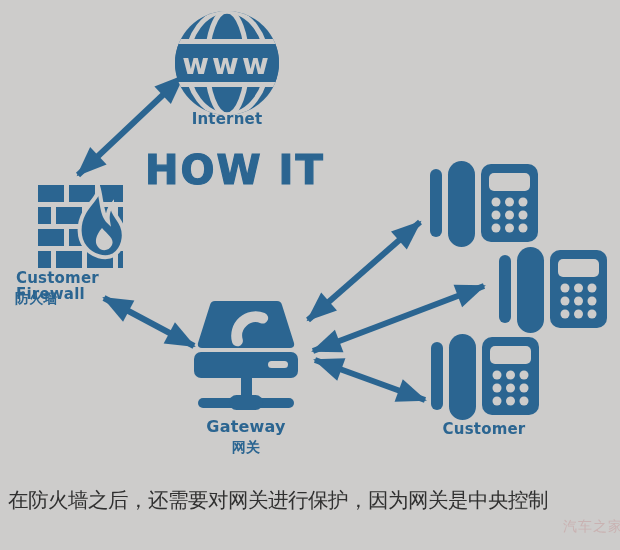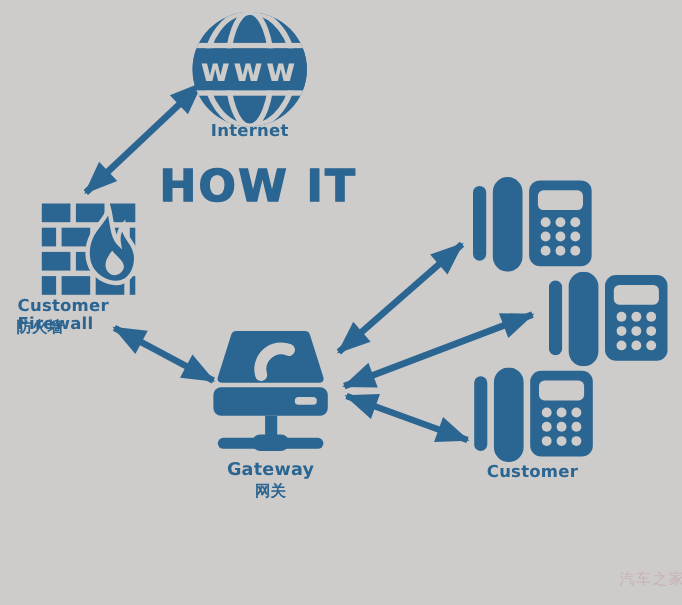--- a/index.html
+++ b/index.html
@@ -155,17 +155,18 @@
   </svg>
   <svg class="icon-svg" style="left:499px;top:247px" width="108" height="86">
     <use href="#phone-sym" width="108" height="86"></use>
   </svg>
   <svg class="icon-svg" style="left:431px;top:334px" width="108" height="86">
     <use href="#phone-sym" width="108" height="86"></use>
   </svg>
   <div class="node-label" style="left:428px;top:421px;width:112px;">Customer</div>
 
   <div id="caption">
+    <div>在防火墙之后，还需要对网关进行保护，因为网关是中央控制</div>
   </div>
 
   <div id="watermark">汽车之家</div>
 
 </div>
 
 </body></html>

